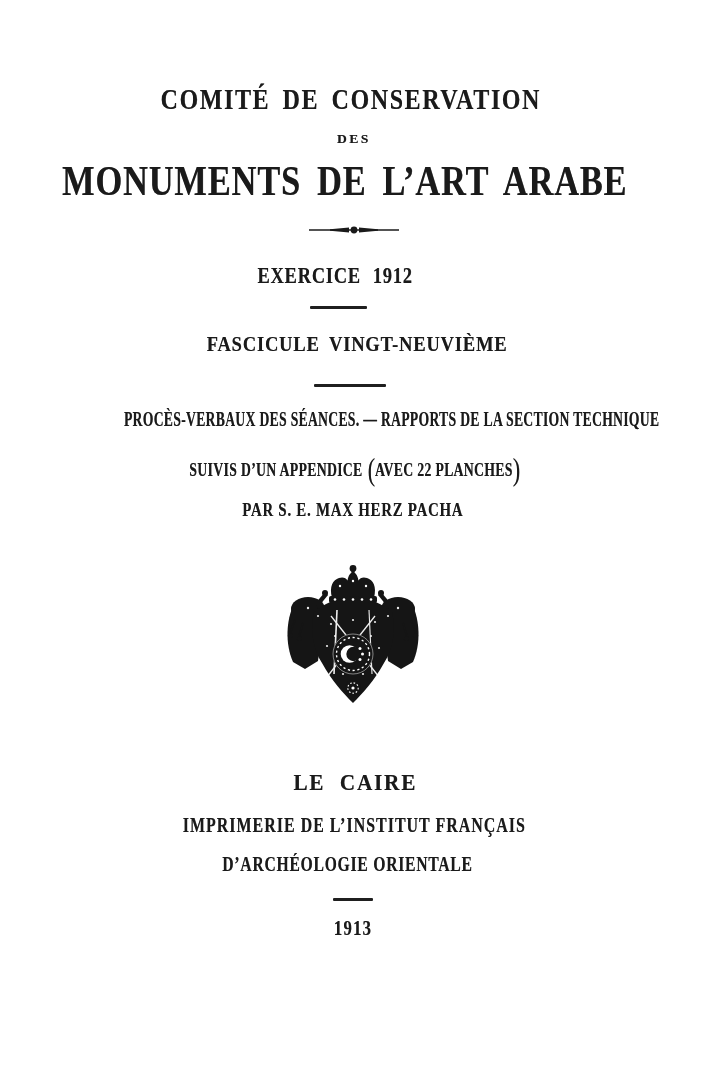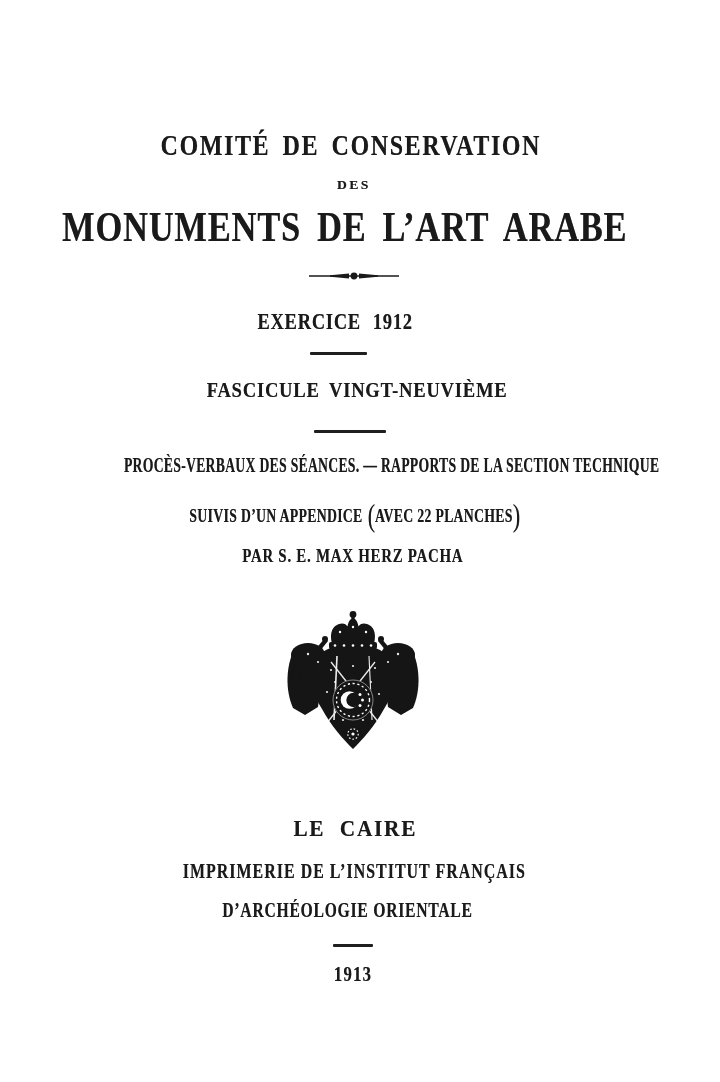--- a/index.html
+++ b/index.html
@@ -4,21 +4,21 @@
 <style>
   html,body{margin:0;padding:0;}
   body{
     width:720px;height:1082px;
     background:#ffffff;
     position:relative;
     overflow:hidden;
     font-family:"Liberation Serif","DejaVu Serif",serif;
     color:#1a1a1a;
   }
-  .page{position:absolute;inset:0;margin-top:46px;}
+  .page{position:absolute;inset:0;}
   .line{
     position:absolute;
     width:720px;
     text-align:center;
     font-weight:700;
     line-height:1;
     white-space:nowrap;
     text-shadow:0.25px 0.25px 0 rgba(20,20,20,0.55);
   }
   .cond{display:inline-block;transform-origin:50% 50%;}

